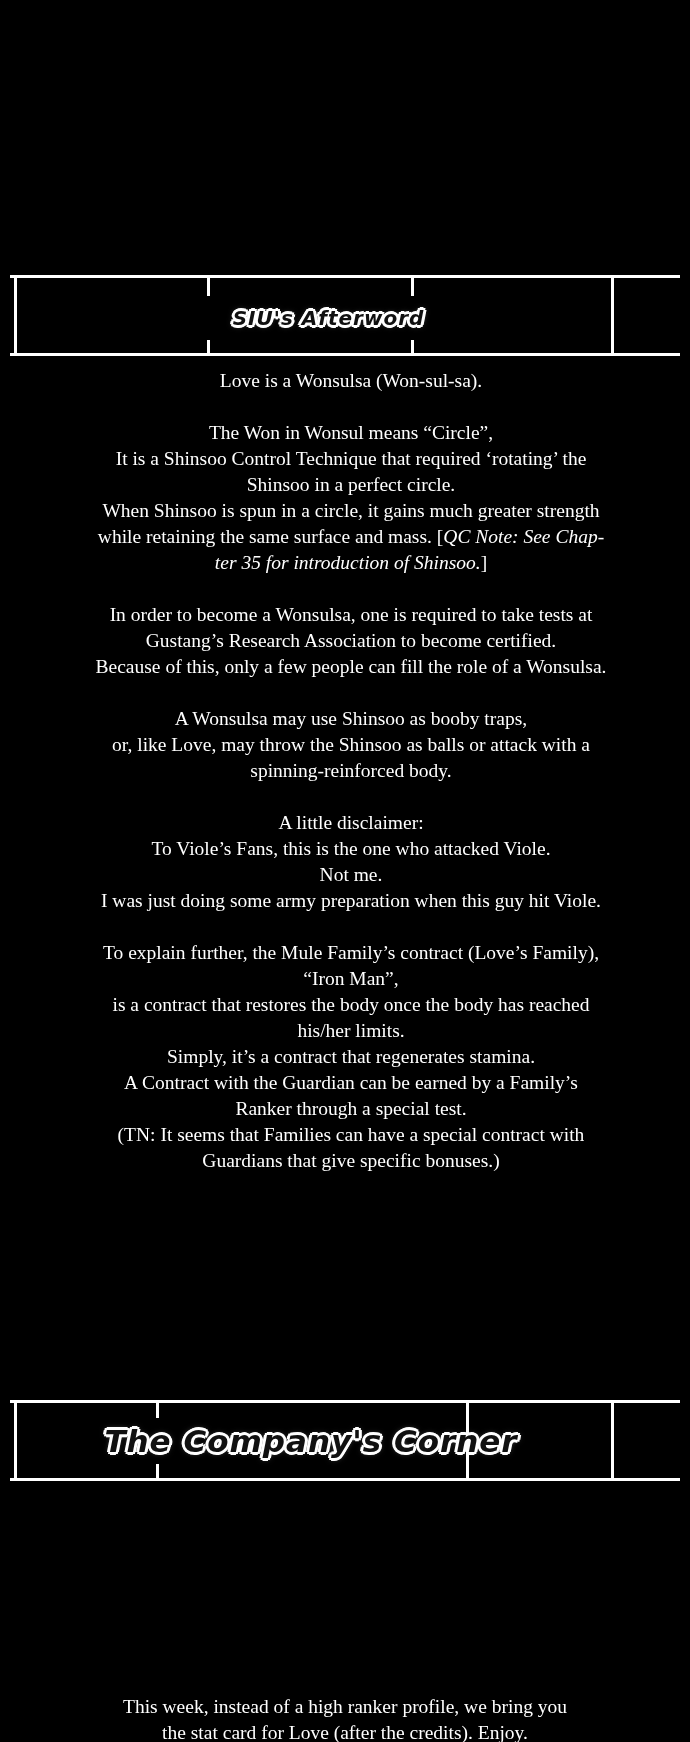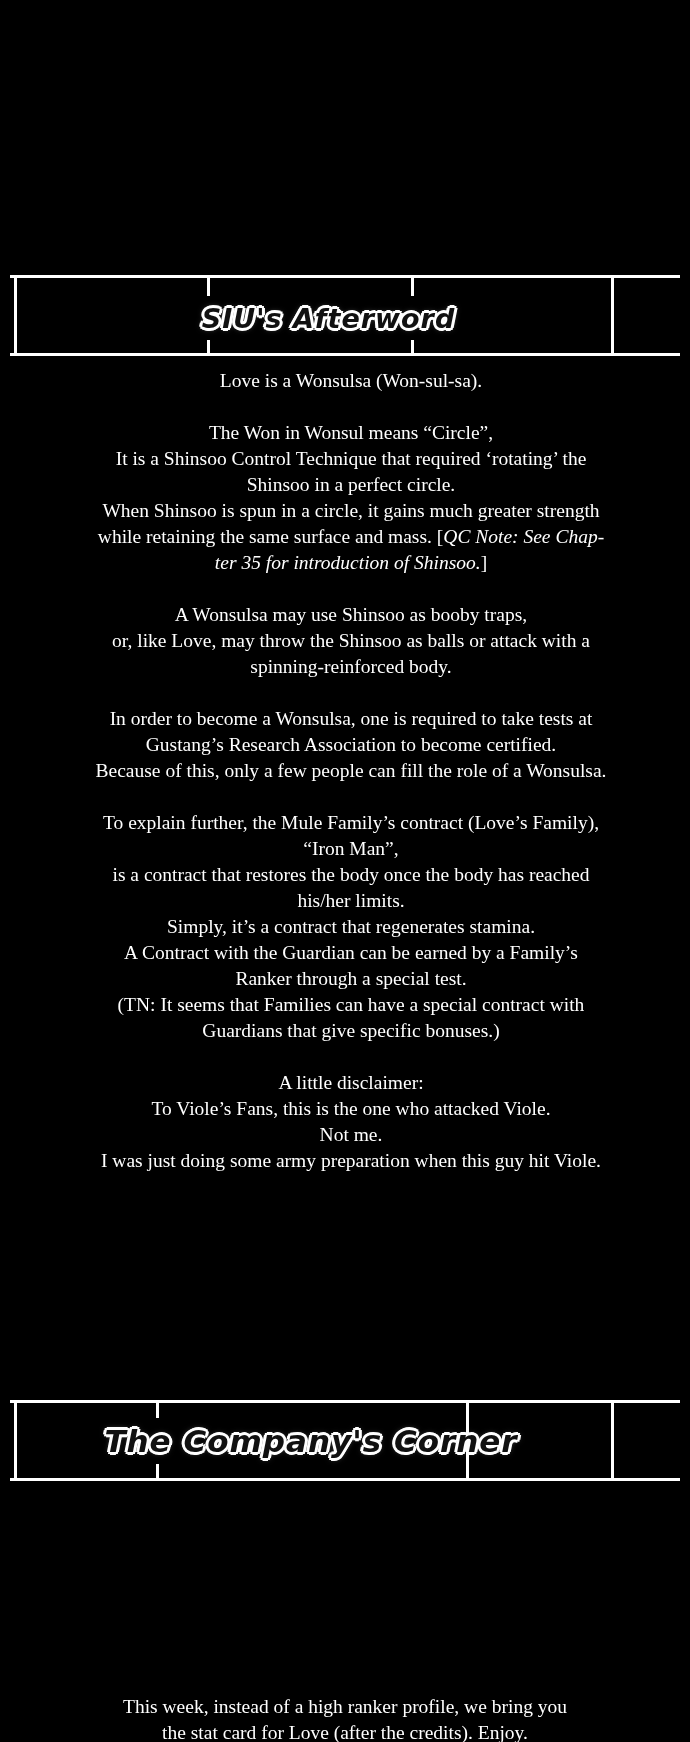--- a/index.html
+++ b/index.html
@@ -63,21 +63,21 @@
        2px -2px 0 #ffffff,
       -2px  2px 0 #ffffff,
        2px  2px 0 #ffffff,
       -3px  0px 0 #ffffff,
        3px  0px 0 #ffffff,
        0px -3px 0 #ffffff,
        0px  3px 0 #ffffff,
        0 0 6px rgba(255,255,255,0.55);
     white-space: nowrap;
   }
-  #siu-banner-text { font-size: 27px; margin-left: 36px; }
+  #siu-banner-text { font-size: 20px; margin-left: 36px; }
   #company-banner-text { font-size: 31px; }
 
   
   .afterword-body {
     position: absolute;
     left: 16px;
     top: 368px;
     width: 670px;
     text-align: center;
     font-size: 19.5px;
@@ -126,42 +126,42 @@
   <div class="afterword-body">
     <p class="para">Love is a Wonsulsa (Won-sul-sa).</p>
 
     <p class="para"><span>The Won in Wonsul means “Circle”,
 It is a Shinsoo Control Technique that required ‘rotating’ the
 Shinsoo in a perfect circle.
 When Shinsoo is spun in a circle, it gains much greater strength
 while retaining the same surface and mass. [</span><span class="qc-note">QC Note: See Chap-
 ter 35 for introduction of Shinsoo.</span><span>]</span></p>
 
+    <p class="para">In order to become a Wonsulsa, one is required to take tests at
+Gustang’s Research Association to become certified.
+Because of this, only a few people can fill the role of a Wonsulsa.</p>
+
     <p class="para">A Wonsulsa may use Shinsoo as booby traps,
 or, like Love, may throw the Shinsoo as balls or attack with a
 spinning-reinforced body.</p>
 
-    <p class="para">In order to become a Wonsulsa, one is required to take tests at
-Gustang’s Research Association to become certified.
-Because of this, only a few people can fill the role of a Wonsulsa.</p>
+    <p class="para">A little disclaimer:
+To Viole’s Fans, this is the one who attacked Viole.
+Not me.
+I was just doing some army preparation when this guy hit Viole.</p>
 
     <p class="para">To explain further, the Mule Family’s contract (Love’s Family),
 “Iron Man”,
 is a contract that restores the body once the body has reached
 his/her limits.
 Simply, it’s a contract that regenerates stamina.
 A Contract with the Guardian can be earned by a Family’s
 Ranker through a special test.
 (TN: It seems that Families can have a special contract with
 Guardians that give specific bonuses.)</p>
-
-    <p class="para">A little disclaimer:
-To Viole’s Fans, this is the one who attacked Viole.
-Not me.
-I was just doing some army preparation when this guy hit Viole.</p>
   </div>
 
   <div class="hline" style="left:10px; top:1400px; width:670px;"></div>
   <div class="hline" style="left:10px; top:1478px; width:670px;"></div>
 
   <div class="vline" style="left:14px; top:1400px; height:81px;"></div>
   <div class="vline" style="left:156px; top:1400px; height:81px;"></div>
   <div class="vline" style="left:466px; top:1400px; height:81px;"></div>
   <div class="vline" style="left:611px; top:1400px; height:81px;"></div>
 

